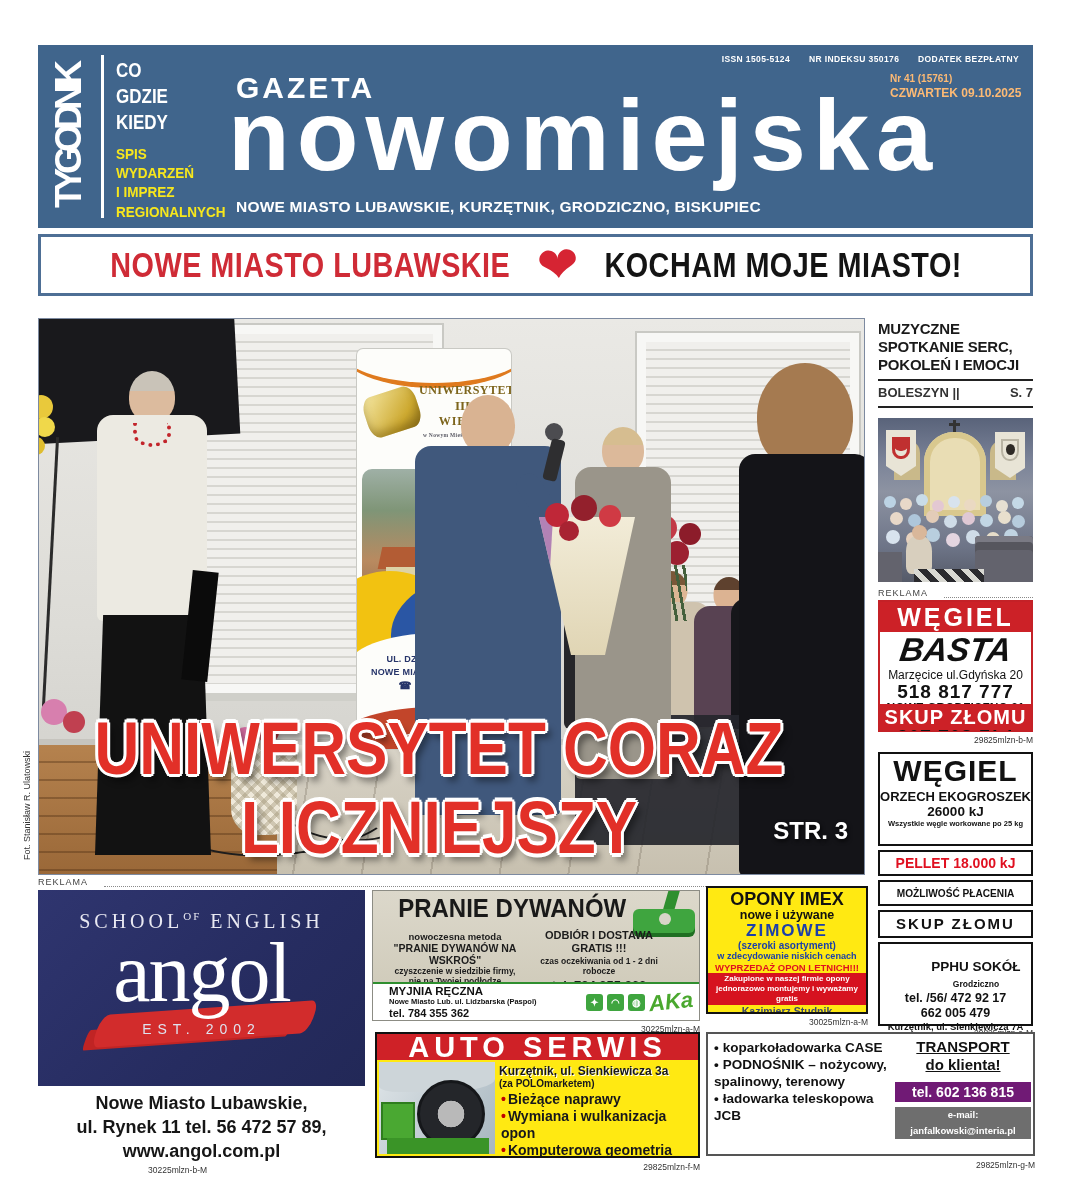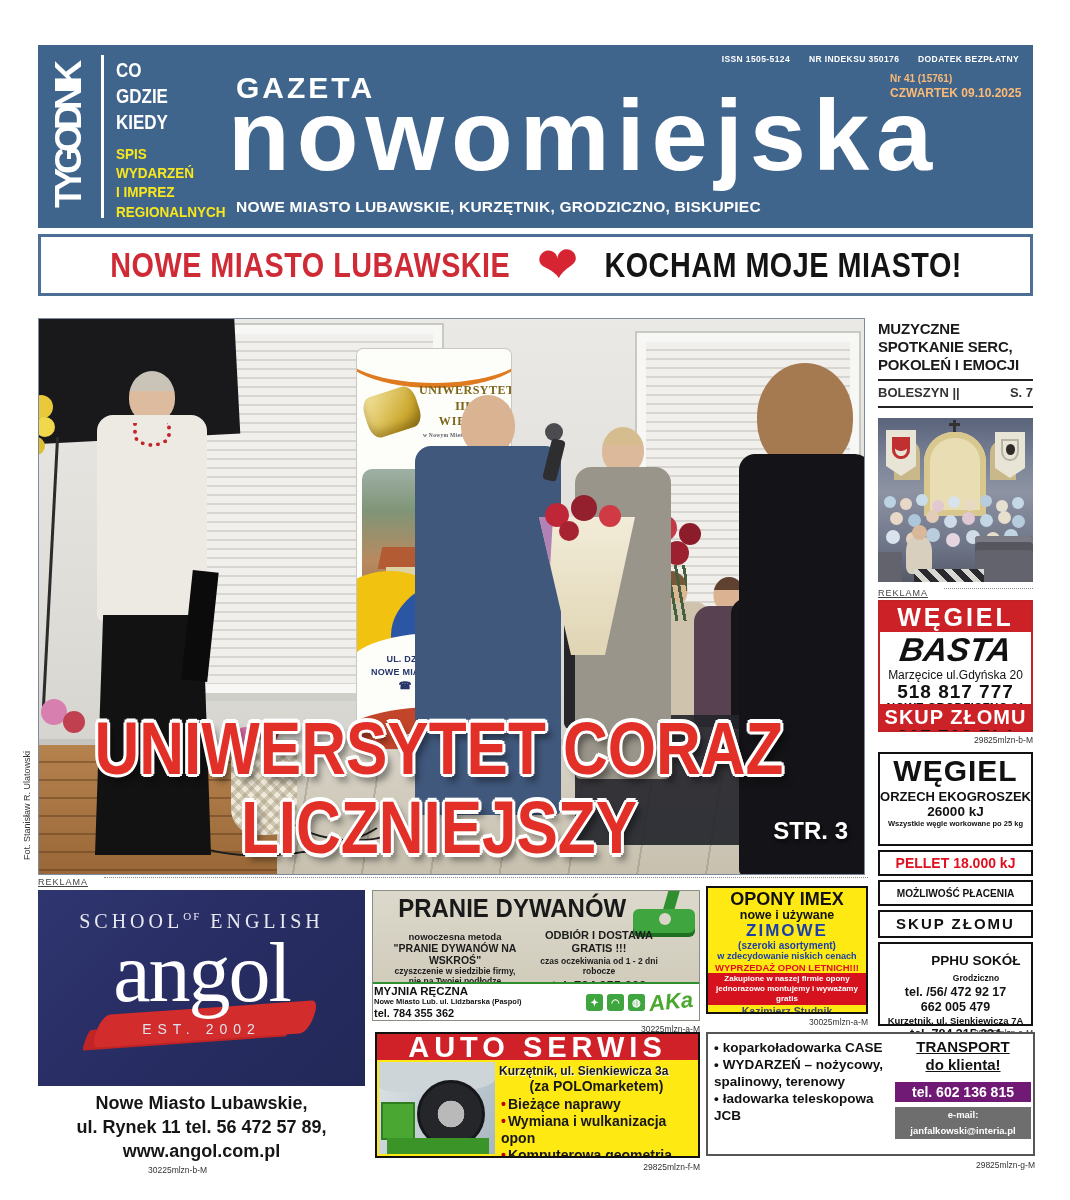--- a/index.html
+++ b/index.html
@@ -135,21 +135,21 @@
   .ch-banner{position:absolute;width:30px;height:46px;background:#e8e4d6;
         clip-path:polygon(0 0,100% 0,100% 78%,50% 100%,0 78%);}
   .ch-shield{position:absolute;left:6px;top:7px;width:18px;height:22px;border-radius:0 0 45% 45%;}
   .ch-crowd{position:absolute;left:2px;bottom:34px;right:2px;height:58px;}
   .dot{position:absolute;border-radius:50%;}
   .ch-pew{position:absolute;background:#63636d;}
   .ch-floor{position:absolute;left:36px;bottom:0;width:70px;height:13px;
         background:repeating-linear-gradient(45deg,#2a2a2e 0 6px,#d8d8d2 6px 12px);}
 
   
-  .rek{position:absolute;display:flex;align-items:flex-start;gap:16px;font-size:9px;color:#444;letter-spacing:1px;text-decoration:underline;}
+  .rek{position:absolute;display:flex;align-items:flex-end;gap:16px;font-size:9px;color:#444;letter-spacing:1px;}
   .rek .dots{flex:1;border-top:1.5px dotted #8a8a8a;}
 
   .caption{position:absolute;font-size:8.5px;color:#333;text-align:right;}
 
   
   .basta{position:absolute;left:878px;top:600px;width:155px;height:132px;border:2px solid #c42127;
         box-sizing:border-box;background:#fff;text-align:center;}
   .basta-head{background:#cc2127;color:#fff;font-size:25px;font-weight:900;letter-spacing:3px;line-height:30px;height:30px;}
   .basta-brand{font-size:33px;font-weight:900;font-style:italic;transform:skewX(-8deg);line-height:1.05;margin-top:1px;}
   .basta-a1{font-size:12px;font-weight:400;}
@@ -161,21 +161,21 @@
   
   .sbox{position:absolute;left:878px;width:155px;border:2.5px solid #111;box-sizing:border-box;
         background:#fff;text-align:center;}
   .sokol-title{font-size:30px;font-weight:900;line-height:1;letter-spacing:1px;margin-top:2px;}
   .sokol-l1{font-size:13px;font-weight:800;margin-top:3px;}
   .sokol-l2{font-size:13.5px;font-weight:800;}
   .sokol-l3{font-size:8px;font-weight:800;transform:scaleX(.94);}
   .sokol-pellet{font-size:14px;font-weight:900;color:#e01020;line-height:22px;}
   .sokol-karta{font-size:11px;font-weight:900;line-height:22px;transform:scaleX(.92);}
   .sokol-zlom{font-size:15px;font-weight:900;letter-spacing:2px;line-height:24px;}
-  .sokol-co{font-size:13.5px;font-weight:900;line-height:1.2;margin-top:9px;padding-left:41px;}
+  .sokol-co{font-size:13.5px;font-weight:900;line-height:1.2;margin-top:15px;padding-left:41px;}
   .sokol-place{font-size:8.5px;font-weight:800;}
   .sokol-tel{font-size:12.5px;font-weight:900;line-height:1.2;}
   .sokol-addr{font-size:9.5px;font-weight:800;line-height:1.25;}
   .sokol-www{font-size:13px;font-weight:900;line-height:1.2;}
 
   
   .angol{position:absolute;left:38px;top:890px;width:327px;height:196px;
         background:linear-gradient(135deg,#2f356f 0%,#262c60 60%,#222857 100%);
         display:flex;flex-direction:column;align-items:center;overflow:hidden;}
   .angol-school{margin-top:20px;color:#e9e9f2;font-family:"Liberation Serif",serif;
@@ -203,21 +203,21 @@
   .pr-r1{font-size:11px;font-weight:900;line-height:1.15;}
   .pr-r3{font-size:8.5px;font-weight:700;margin-top:2px;}
   .pr-tel{font-size:13px;font-weight:900;margin-top:2px;}
   .squeegee-head{position:absolute;right:4px;top:18px;width:62px;height:24px;background:#3fa53f;border-radius:6px;
         box-shadow:0 4px 0 #1f6f22;}
   .squeegee-hole{position:absolute;right:28px;top:22px;width:12px;height:12px;border-radius:50%;background:#d9d5c8;}
   .squeegee-handle{position:absolute;right:18px;top:-34px;width:11px;height:58px;background:#2f8f2f;
         transform:rotate(16deg);border-radius:4px;}
   .pr-strip{position:absolute;left:0;right:0;bottom:0;height:36px;background:#fff;border-top:2px solid #2f8f2f;
         display:flex;align-items:center;}
-  .pr-b{margin-left:1px;line-height:1.15;}
+  .pr-b{margin-left:16px;line-height:1.15;}
   .pr-b1{font-size:11.5px;font-weight:900;}
   .pr-b2{font-size:7.5px;font-weight:700;}
   .pr-b3{font-size:11px;font-weight:900;}
   .aka-badges{margin-left:auto;display:flex;gap:4px;align-items:center;}
   .aka-sq{width:17px;height:17px;background:#3fa53f;border-radius:3px;color:#fff;font-size:10px;
         font-weight:800;display:flex;align-items:center;justify-content:center;}
   .aka-logo{margin:0 6px 0 4px;color:#4aa82e;font-size:22px;font-weight:900;font-style:italic;transform:rotate(-6deg);}
 
   
   .auto{position:absolute;left:375px;top:1032px;width:325px;height:126px;border:2px solid #111;
@@ -226,21 +226,21 @@
         text-align:center;line-height:26px;}
   .auto-photo{position:absolute;left:2px;top:28px;width:116px;bottom:2px;
         background:linear-gradient(125deg,#dfe5e8,#a7b6bf);overflow:hidden;}
   .auto-car{position:absolute;left:0;top:0;right:0;height:30px;background:#cdd5d9;border-radius:0 0 45% 18%;}
   .auto-wheel{position:absolute;left:38px;top:18px;width:62px;height:62px;border-radius:50%;
         background:radial-gradient(circle,#b9b9b9 0 30%,#24262a 31% 100%);border:3px solid #15171a;}
   .auto-green1{position:absolute;left:2px;top:40px;width:30px;height:34px;background:#4aa832;border:2px solid #2e7d1e;}
   .auto-green2{position:absolute;left:8px;bottom:0;right:6px;height:16px;background:#3a9427;}
   .auto-right{position:absolute;left:122px;top:30px;right:4px;color:#17171c;}
   .auto-addr{font-size:12px;font-weight:900;text-shadow:1px 1px 0 #fff;}
-  .auto-addr2{font-size:14px;font-weight:700;text-align:center;}
+  .auto-addr2{font-size:10px;font-weight:700;text-align:left;}
   .auto-list{margin:2px 0 0 2px;font-size:14px;font-weight:800;line-height:1.22;}
   .auto-list .bullet{color:#c00000;margin-right:2px;}
 
   
   .opony{position:absolute;left:706px;top:886px;width:162px;height:128px;border:2px solid #111;
         box-sizing:border-box;background:#ffe912;text-align:center;overflow:hidden;}
   .op-t{font-size:18px;font-weight:900;line-height:1.05;margin-top:2px;letter-spacing:0;}
   .op-l2{font-size:12.5px;font-weight:900;line-height:1.05;}
   .op-l3{font-size:17px;font-weight:900;color:#1b3faa;line-height:1.05;letter-spacing:2px;}
   .op-l4{font-size:10px;font-weight:800;color:#1b3faa;line-height:1.1;}
@@ -572,21 +572,21 @@
     </div>
     <div class="op-n">Kazimierz Studnik</div>
 
   </div>
   <div class="caption" style="left:706px;top:1017px;width:162px;">30025mlzn-a-M</div>
 
   <div class="wynajem">
     <div class="wy-body">
       <div class="wy-list">
         <div><span class="bullet">•</span><span>koparkoładowarka CASE</span></div>
-        <div><span class="bullet">•</span><span>WYDARZEŃ – nożycowy, spalinowy, terenowy</span></div>
+        <div><span class="bullet">•</span><span>PODNOŚNIK – nożycowy, spalinowy, terenowy</span></div>
         <div><span class="bullet">•</span><span>ładowarka teleskopowa JCB</span></div>
       </div>
       <div class="wy-right">
         <div class="wy-tr">TRANSPORT</div>
         <div class="wy-tr">do klienta!</div>
         <div class="wy-tel">tel. 602 136 815</div>
         <div class="wy-mail">e-mail: janfalkowski@interia.pl</div>
       </div>
     </div>
   </div>

